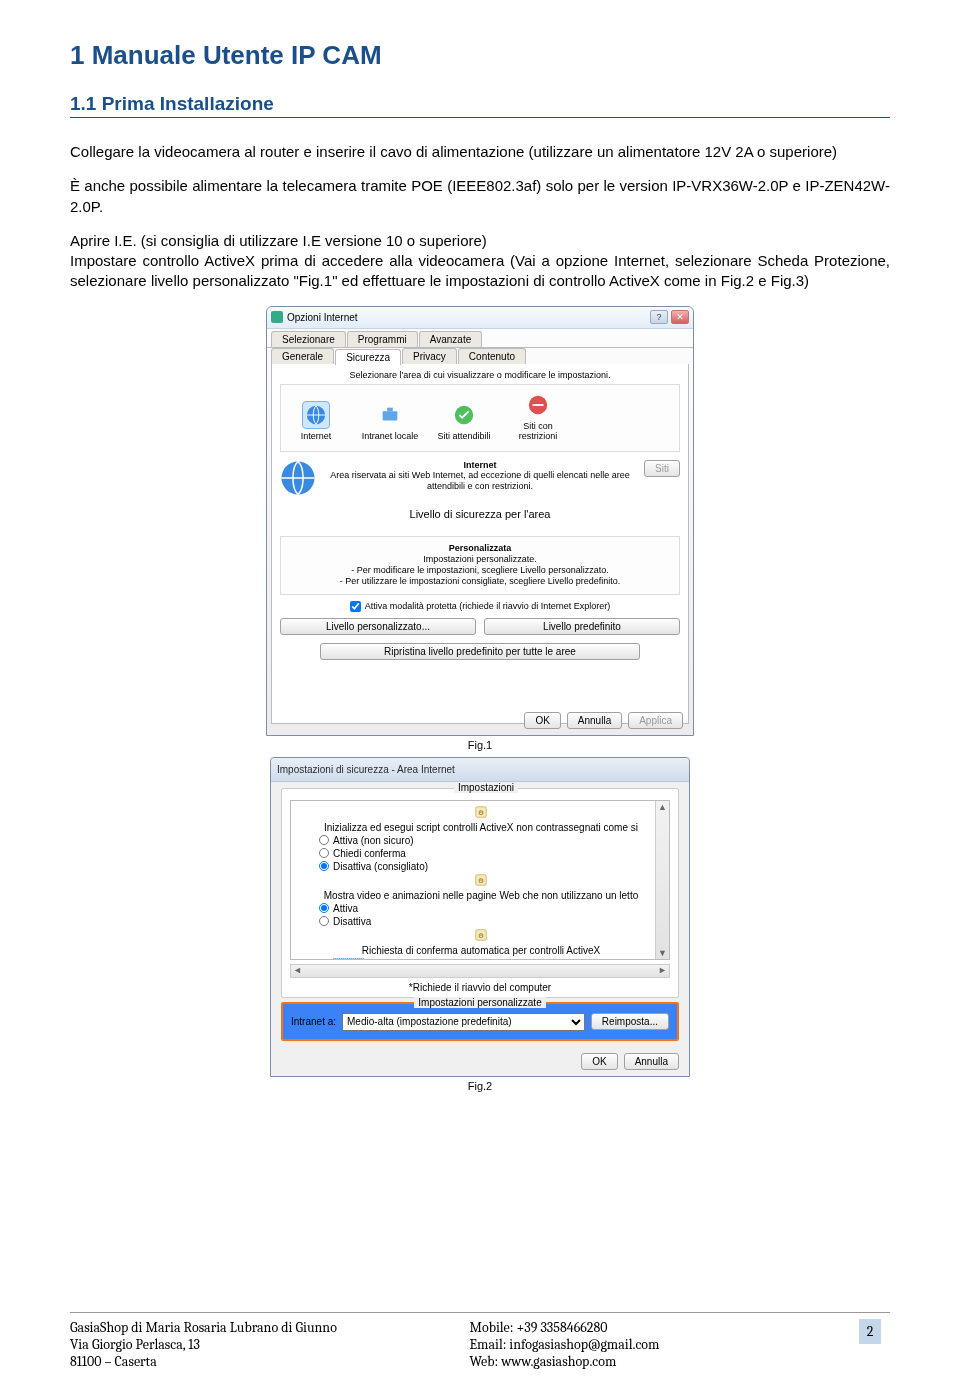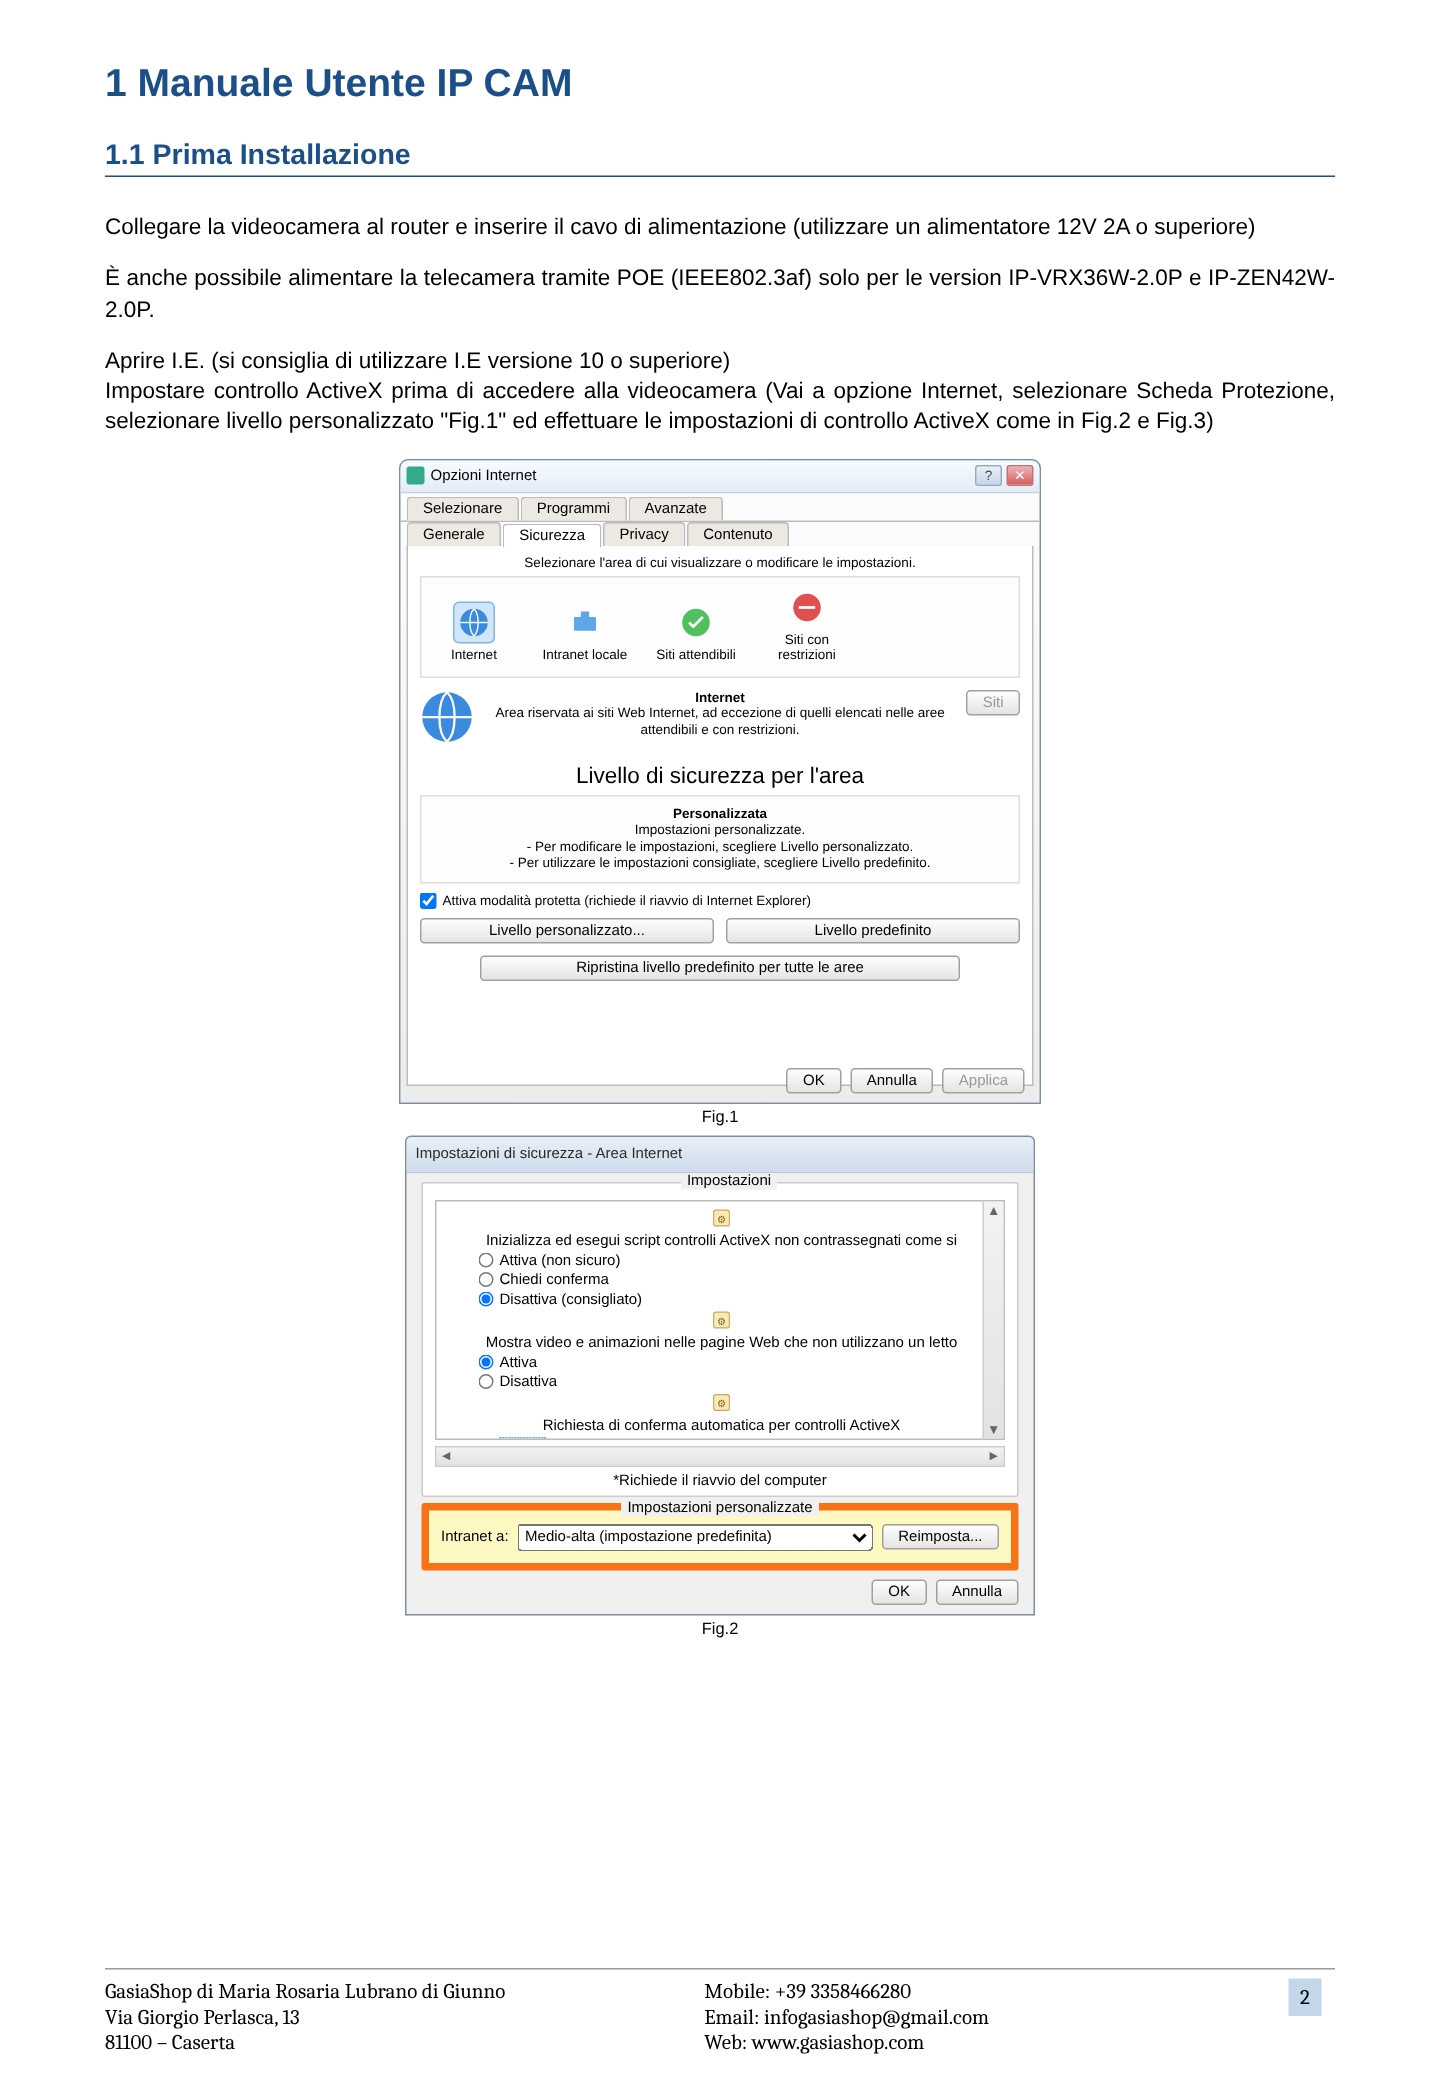--- a/index.html
+++ b/index.html
@@ -80,24 +80,24 @@
   .zonebar { display:flex; gap:12px; align-items:flex-end; padding:6px 4px 10px 4px; border:1px solid #ddd; background:#fdfdfd;}
   .zone { display:flex; flex-direction:column; align-items:center; gap:2px; font-size:9px; width:62px; text-align:center;}
   .zone .zicon{ width:28px; height:28px; border-radius:4px; display:flex; align-items:center; justify-content:center;}
   .zone.sel .zicon{ background:#cfe6fb; border:1px solid #7fb4e6;}
   .zicon svg{ width:22px; height:22px;}
   .infobox{ display:flex; gap:8px; margin-top:8px;}
   .infobox .big svg{ width:36px; height:36px;}
   .infobox .txt{ flex:1; font-size:9px; line-height:1.2;}
   .btn{ border:1px solid #a0a0a0; background:linear-gradient(#fefefe,#e4e4e4); padding:2px 10px; border-radius:3px; font-size:10px;}
   .btn:disabled, .btn.disabled{ color:#999;}
-  .subhead{ font-size:15px; margin-top:10px; margin-bottom:4px;}
+  .subhead{ font-size:11px; margin-top:10px; margin-bottom:16px;}
   .secbox{ border:1px solid #ddd; padding:6px; background:#fdfdfd; font-size:9px; line-height:1.25;}
   .secbox .pbold{ font-weight:bold;}
-  .chk{ display:flex; align-items:center; gap:4px; margin-top:6px; font-size:9px;}
+  .chk{ display:flex; align-items:center; gap:4px; margin-top:6px; font-size:9px;justify-content:center;}
   .chk input{ width:11px; height:11px;}
   .btnrow{ display:flex; gap:8px; margin-top:6px;}
   .btnrow .btn{ flex:1;}
   .wide{ margin-top:8px; text-align:center;}
   .footer-btns{ position:absolute; bottom:6px; right:10px; display:flex; gap:6px;}
 
   
   .dialog2{
     width: 420px; height: 320px;
     margin: 0 auto;
@@ -125,21 +125,21 @@
   .node.lvl1{ padding-left:4px;flex-direction:column;}
   .node.lvl2{ padding-left:24px;}
   .node .nicon{ width:12px; height:12px; display:inline-block;}
   .nicon.ax svg{ width:12px; height:12px;}
   .radio{ width:10px; height:10px;}
   .sel-hl{ background:#bcd5f0; border:1px dotted #7aa7d6; padding:0 2px;}
   .hscroll{ height:14px; margin:0 8px; background:linear-gradient(#f2f2f2,#e2e2e2); border:1px solid #ccc; position:relative;}
   .hscroll::before{content:"◄"; position:absolute; left:2px; top:0; font-size:9px; color:#666;}
   .hscroll::after{content:"►"; position:absolute; right:2px; top:0; font-size:9px; color:#666;}
   .note{ font-size:10px; margin:4px 10px;}
-  .group2{ margin:4px 10px; border:5px solid #f97316; background:#fef9c3; padding:6px 8px 8px 8px; border-radius:2px;}
+  .group2{ margin:4px 10px; border:2px solid #f97316; background:#3b82f6; padding:6px 8px 8px 8px; border-radius:2px;}
   .group2 .glabel{ position:relative; top:-13px; left:0px; background:#f0f0f0; padding:0 4px; font-size:10px;}
   .reimp{ display:flex; align-items:center; gap:6px; margin-top:-8px;}
   .reimp select{ font-size:10px; flex:1; height:18px;}
   .dialog2 .footer-btns{ position:absolute; bottom:6px; right:10px; display:flex; gap:6px;}
 
   
   .doc-footer{
     position:absolute; bottom:28px; left:70px; right:70px;
     border-top:1px solid #999; padding-top:6px;
     font-family: Cambria, Georgia, serif; font-size:14px;

